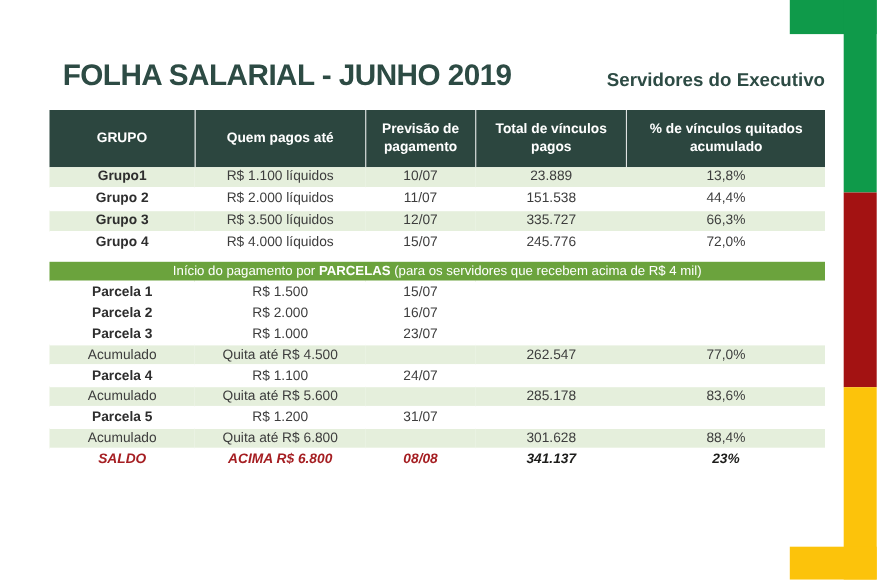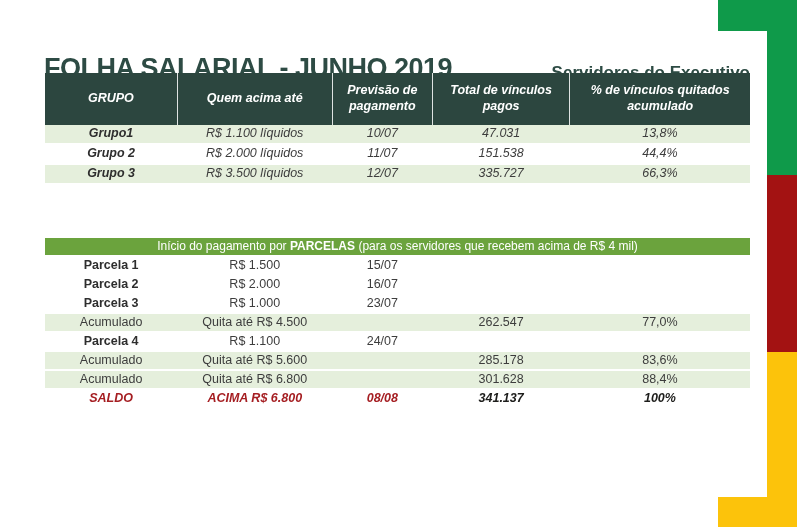--- a/index.html
+++ b/index.html
@@ -11,36 +11,36 @@
   
   .flag{position:absolute;}
   .flag-green-h{left:718px;top:0;width:79px;height:31px;background:var(--flag_green);}
   .flag-green-v{left:767px;top:0;width:30px;height:175px;background:var(--flag_green);}
   .flag-red-v{left:767px;top:175px;width:30px;height:177px;background:var(--flag_red);}
   .flag-yellow-v{left:767px;top:352px;width:30px;height:175px;background:var(--flag_yellow);}
   .flag-yellow-h{left:718px;top:497px;width:79px;height:30px;background:var(--flag_yellow);}
 
   
   .title{
-    position:absolute;left:44px;top:53px;
+    position:absolute;left:57px;top:53px;
     font-size:27px;font-weight:700;letter-spacing:-.5px;
     color:var(--title_text);white-space:nowrap;text-align:right;
   }
   .subtitle{
     position:absolute;left:45px;top:63px;width:705px;
     text-align:right;font-size:17px;font-weight:700;
     color:var(--title_text);
   }
 
   
   table{
     position:absolute;left:45px;width:705px;
     border-collapse:collapse;table-layout:fixed;
   }
-  .tbl-groups{top:73px;border-bottom:2px solid var(--t1_line);font-style:italic;}
+  .tbl-groups{top:100px;border-bottom:2px solid var(--t1_line);}
   .tbl-parcelas{top:238px;border-bottom:2px solid var(--t2_line);}
 
   th{
     background:var(--header_bg);color:#ffffff;
     font-size:12.5px;font-weight:700;text-align:center;vertical-align:middle;
     padding:4px 6px;border-left:1px solid rgba(255,255,255,.85);
     line-height:1.25;
   }
   th:first-child{border-left:none;}
   .tbl-groups th{height:44px;}
@@ -83,47 +83,54 @@
   <colgroup>
     <col style="width:18.75%">
       <col style="width:22%">
       <col style="width:14.2%">
     <col style="width:19.5%">
       <col style="width:25.55%">
   </colgroup>
   <thead>
     <tr>
         <th>GRUPO</th>
-        <th>Quem acima até</th>
+        <th>Quem pagos até</th>
         <th>Previsão de pagamento</th>
         <th>Total de vínculos pagos</th>
         <th>% de vínculos quitados acumulado</th>
       </tr>
   </thead>
   <tbody>
       <tr class="row bg-alt k-grupo">
         <td class="c-first">Grupo1</td>
         <td>R$ 1.100 líquidos</td>
         <td>10/07</td>
-        <td>47.031</td>
+        <td>23.889</td>
         <td>13,8%</td>
       </tr>
       <tr class="row bg-white k-grupo">
         <td class="c-first">Grupo 2</td>
         <td>R$ 2.000 líquidos</td>
         <td>11/07</td>
         <td>151.538</td>
         <td>44,4%</td>
       </tr>
       <tr class="row bg-alt k-grupo">
         <td class="c-first">Grupo 3</td>
         <td>R$ 3.500 líquidos</td>
         <td>12/07</td>
         <td>335.727</td>
         <td>66,3%</td>
+      </tr>
+      <tr class="row bg-white k-grupo">
+        <td class="c-first">Grupo 4</td>
+        <td>R$ 4.000 líquidos</td>
+        <td>15/07</td>
+        <td>245.776</td>
+        <td>72,0%</td>
       </tr>
     </tbody>
 </table>
 
 <table class="tbl-parcelas">
   <colgroup>
     <col style="width:18.75%">
       <col style="width:22%">
       <col style="width:14.2%">
     <col style="width:19.5%">
@@ -170,28 +177,35 @@
         <td></td>
         <td></td>
       </tr>
       <tr class="row bg-alt k-acumulado">
         <td class="c-first">Acumulado</td>
         <td>Quita até R$ 5.600</td>
         <td></td>
         <td>285.178</td>
         <td>83,6%</td>
       </tr>
+      <tr class="row bg-white k-parcela">
+        <td class="c-first">Parcela 5</td>
+        <td>R$ 1.200</td>
+        <td>31/07</td>
+        <td></td>
+        <td></td>
+      </tr>
       <tr class="row bg-alt k-acumulado">
         <td class="c-first">Acumulado</td>
         <td>Quita até R$ 6.800</td>
         <td></td>
         <td>301.628</td>
         <td>88,4%</td>
       </tr>
       <tr class="row bg-white k-saldo">
         <td class="c-first">SALDO</td>
         <td>ACIMA R$ 6.800</td>
         <td>08/08</td>
         <td>341.137</td>
-        <td>100%</td>
+        <td>23%</td>
       </tr>
     </tbody>
 </table>
 
 </body></html>

